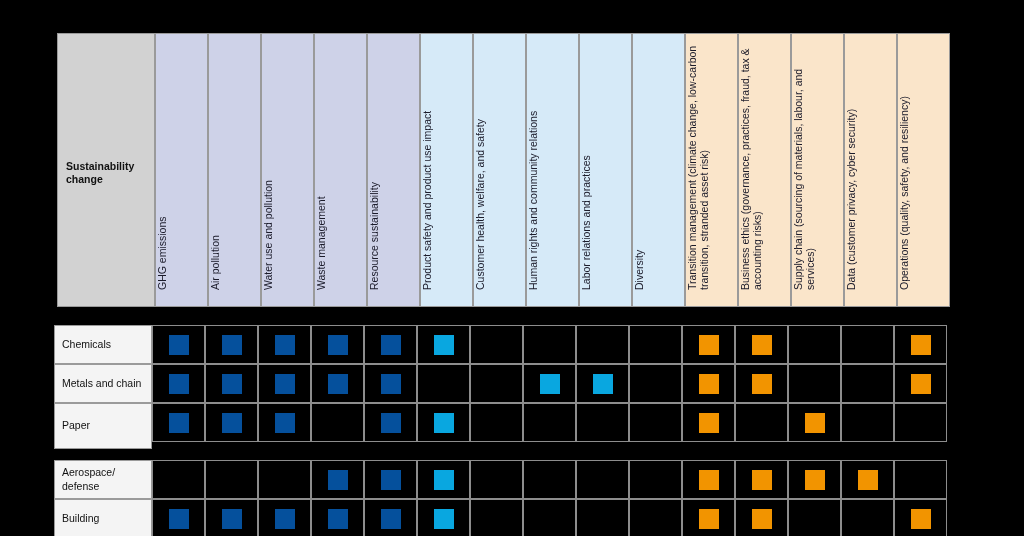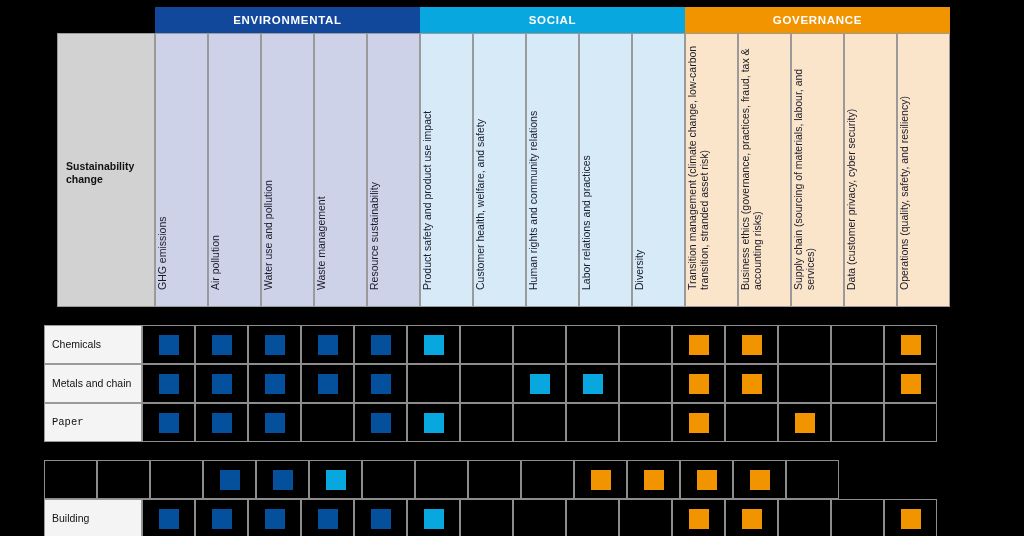--- a/index.html
+++ b/index.html
@@ -23,44 +23,32 @@
       writing-mode:vertical-rl;
       transform:rotate(180deg);
       height:262px;width:100%;
       display:block;
       padding:6px 0 0 0;
       box-sizing:border-box;
       font-size:10.5px;line-height:1.15;color:#1b1b2a;
       text-align:left;
       direction:ltr;
   }
-  .data-row{position:absolute;left:44px;display:flex;justify-content:center;}
+  .data-row{position:absolute;left:54px;display:flex;justify-content:center;}
   .rowlabel{width:98px;background:#f4f4f4;border:1px solid #9a9a9a;box-sizing:border-box;
             display:flex;align-items:center;padding-left:7px;font-size:10.5px;color:#111;line-height:1.25;}
   .cell{background:#000;border:1px solid #8d8d8d;box-sizing:border-box;
         display:flex;align-items:center;justify-content:center;}
   .mark{width:20px;height:20px;display:block;}
 </style>
 </head>
 <body>
 
 <div id="sheet">
 
-  <div class="band-row" id="band-row">
-      <div class="band spacer" style="width: 98px;"></div>
-      <div class="band" style="width: 265px; background: rgb(17, 72, 155);">
-        <span>ENVIRONMENTAL</span>
-      </div>
-      <div class="band" style="width: 265px; background: rgb(9, 167, 224);">
-        <span>SOCIAL</span>
-      </div>
-      <div class="band" style="width: 265px; background: rgb(242, 148, 0);">
-        <span>GOVERNANCE</span>
-      </div>
-    </div>
 
   <div class="head-row" id="head-row">
     <div class="corner">
       <span>Sustainability
 change</span>
     </div>
   <div class="vhead" style="width: 53px; background: rgb(206, 210, 232);">
         <div class="vwrap">
           <div class="vinner">GHG emissions</div>
         </div>
@@ -206,21 +194,21 @@
         <div class="cell" style="width: 53px; height: 39px;">
           <span class="mark" style="background: rgb(242, 148, 0);"></span>
         </div>
         <div class="cell" style="width: 53px; height: 39px;"></div>
         <div class="cell" style="width: 53px; height: 39px;"></div>
         <div class="cell" style="width: 53px; height: 39px;">
           <span class="mark" style="background: rgb(242, 148, 0);"></span>
         </div>
       </div>
       <div class="data-row" style="top: 403px; height: 39px;">
-        <div class="rowlabel" style="height: 39px; font-family: Liberation Mono, monospace;">Paper</div>
+        <div class="rowlabel" style="height: 46px;">Paper</div>
         <div class="cell" style="width: 53px; height: 39px;">
           <span class="mark" style="background: rgb(5, 80, 156);"></span>
         </div>
         <div class="cell" style="width: 53px; height: 39px;">
           <span class="mark" style="background: rgb(5, 80, 156);"></span>
         </div>
         <div class="cell" style="width: 53px; height: 39px;">
           <span class="mark" style="background: rgb(5, 80, 156);"></span>
         </div>
         <div class="cell" style="width: 53px; height: 39px;"></div>
@@ -238,20 +226,21 @@
           <span class="mark" style="background: rgb(242, 148, 0);"></span>
         </div>
         <div class="cell" style="width: 53px; height: 39px;"></div>
         <div class="cell" style="width: 53px; height: 39px;">
           <span class="mark" style="background: rgb(242, 148, 0);"></span>
         </div>
         <div class="cell" style="width: 53px; height: 39px;"></div>
         <div class="cell" style="width: 53px; height: 39px;"></div>
       </div>
       <div class="data-row" style="top: 460px; height: 39px;">
+        <div class="rowlabel" style="height: 39px;">Aerospace/ defense</div>
         <div class="cell" style="width: 53px; height: 39px;"></div>
         <div class="cell" style="width: 53px; height: 39px;"></div>
         <div class="cell" style="width: 53px; height: 39px;"></div>
         <div class="cell" style="width: 53px; height: 39px;">
           <span class="mark" style="background: rgb(5, 80, 156);"></span>
         </div>
         <div class="cell" style="width: 53px; height: 39px;">
           <span class="mark" style="background: rgb(5, 80, 156);"></span>
         </div>
         <div class="cell" style="width: 53px; height: 39px;">

